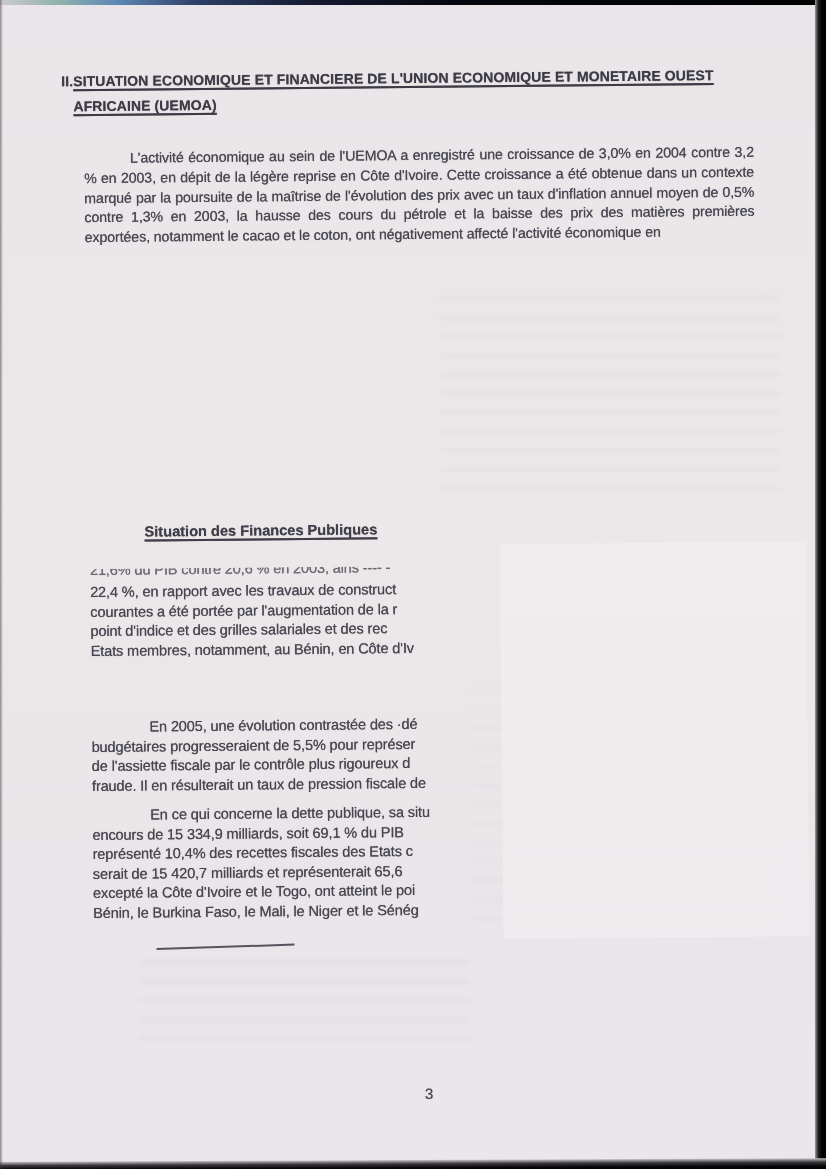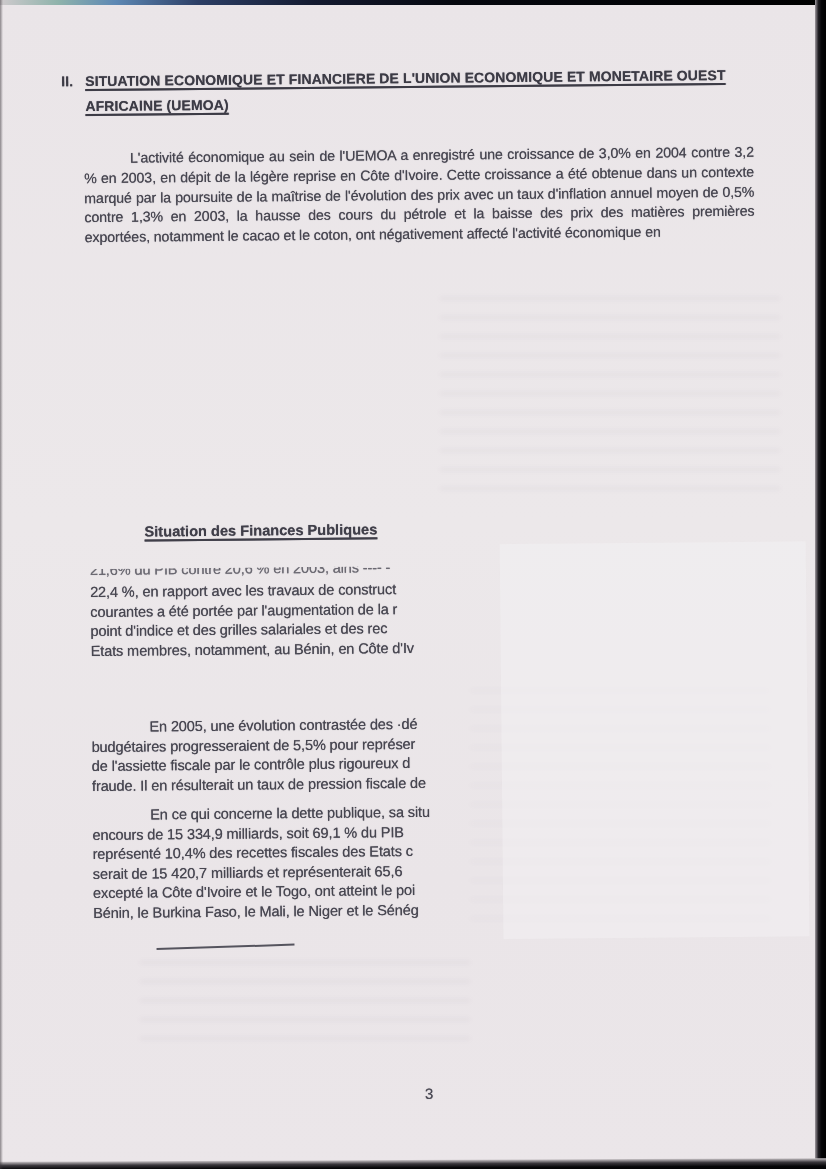--- a/index.html
+++ b/index.html
@@ -48,21 +48,21 @@
     transform-origin: 413px 580px;
     color: #474650;
     text-shadow: 0 0 0.7px rgba(70, 68, 82, 0.85);
   }
   .heading {
     position: absolute; left: 66px; top: 66px; width: 690px;
     display: flex;
     font-weight: bold; font-size: 14px; line-height: 25px;
     color: #3c3b45; letter-spacing: 0.1px;
   }
-  .heading .numeral { margin-right: 12px; }
+  .heading .numeral { margin-right: 0; }
   .heading .h-lines span {
     text-decoration: underline;
     text-decoration-thickness: 1.6px;
     text-underline-offset: 3px;
   }
   .para-intro {
     position: absolute; left: 88px; top: 146px; width: 670px;
     font-size: 14.2px; line-height: 19.8px;
     text-align: justify; text-indent: 46px;
     letter-spacing: -0.1px;

